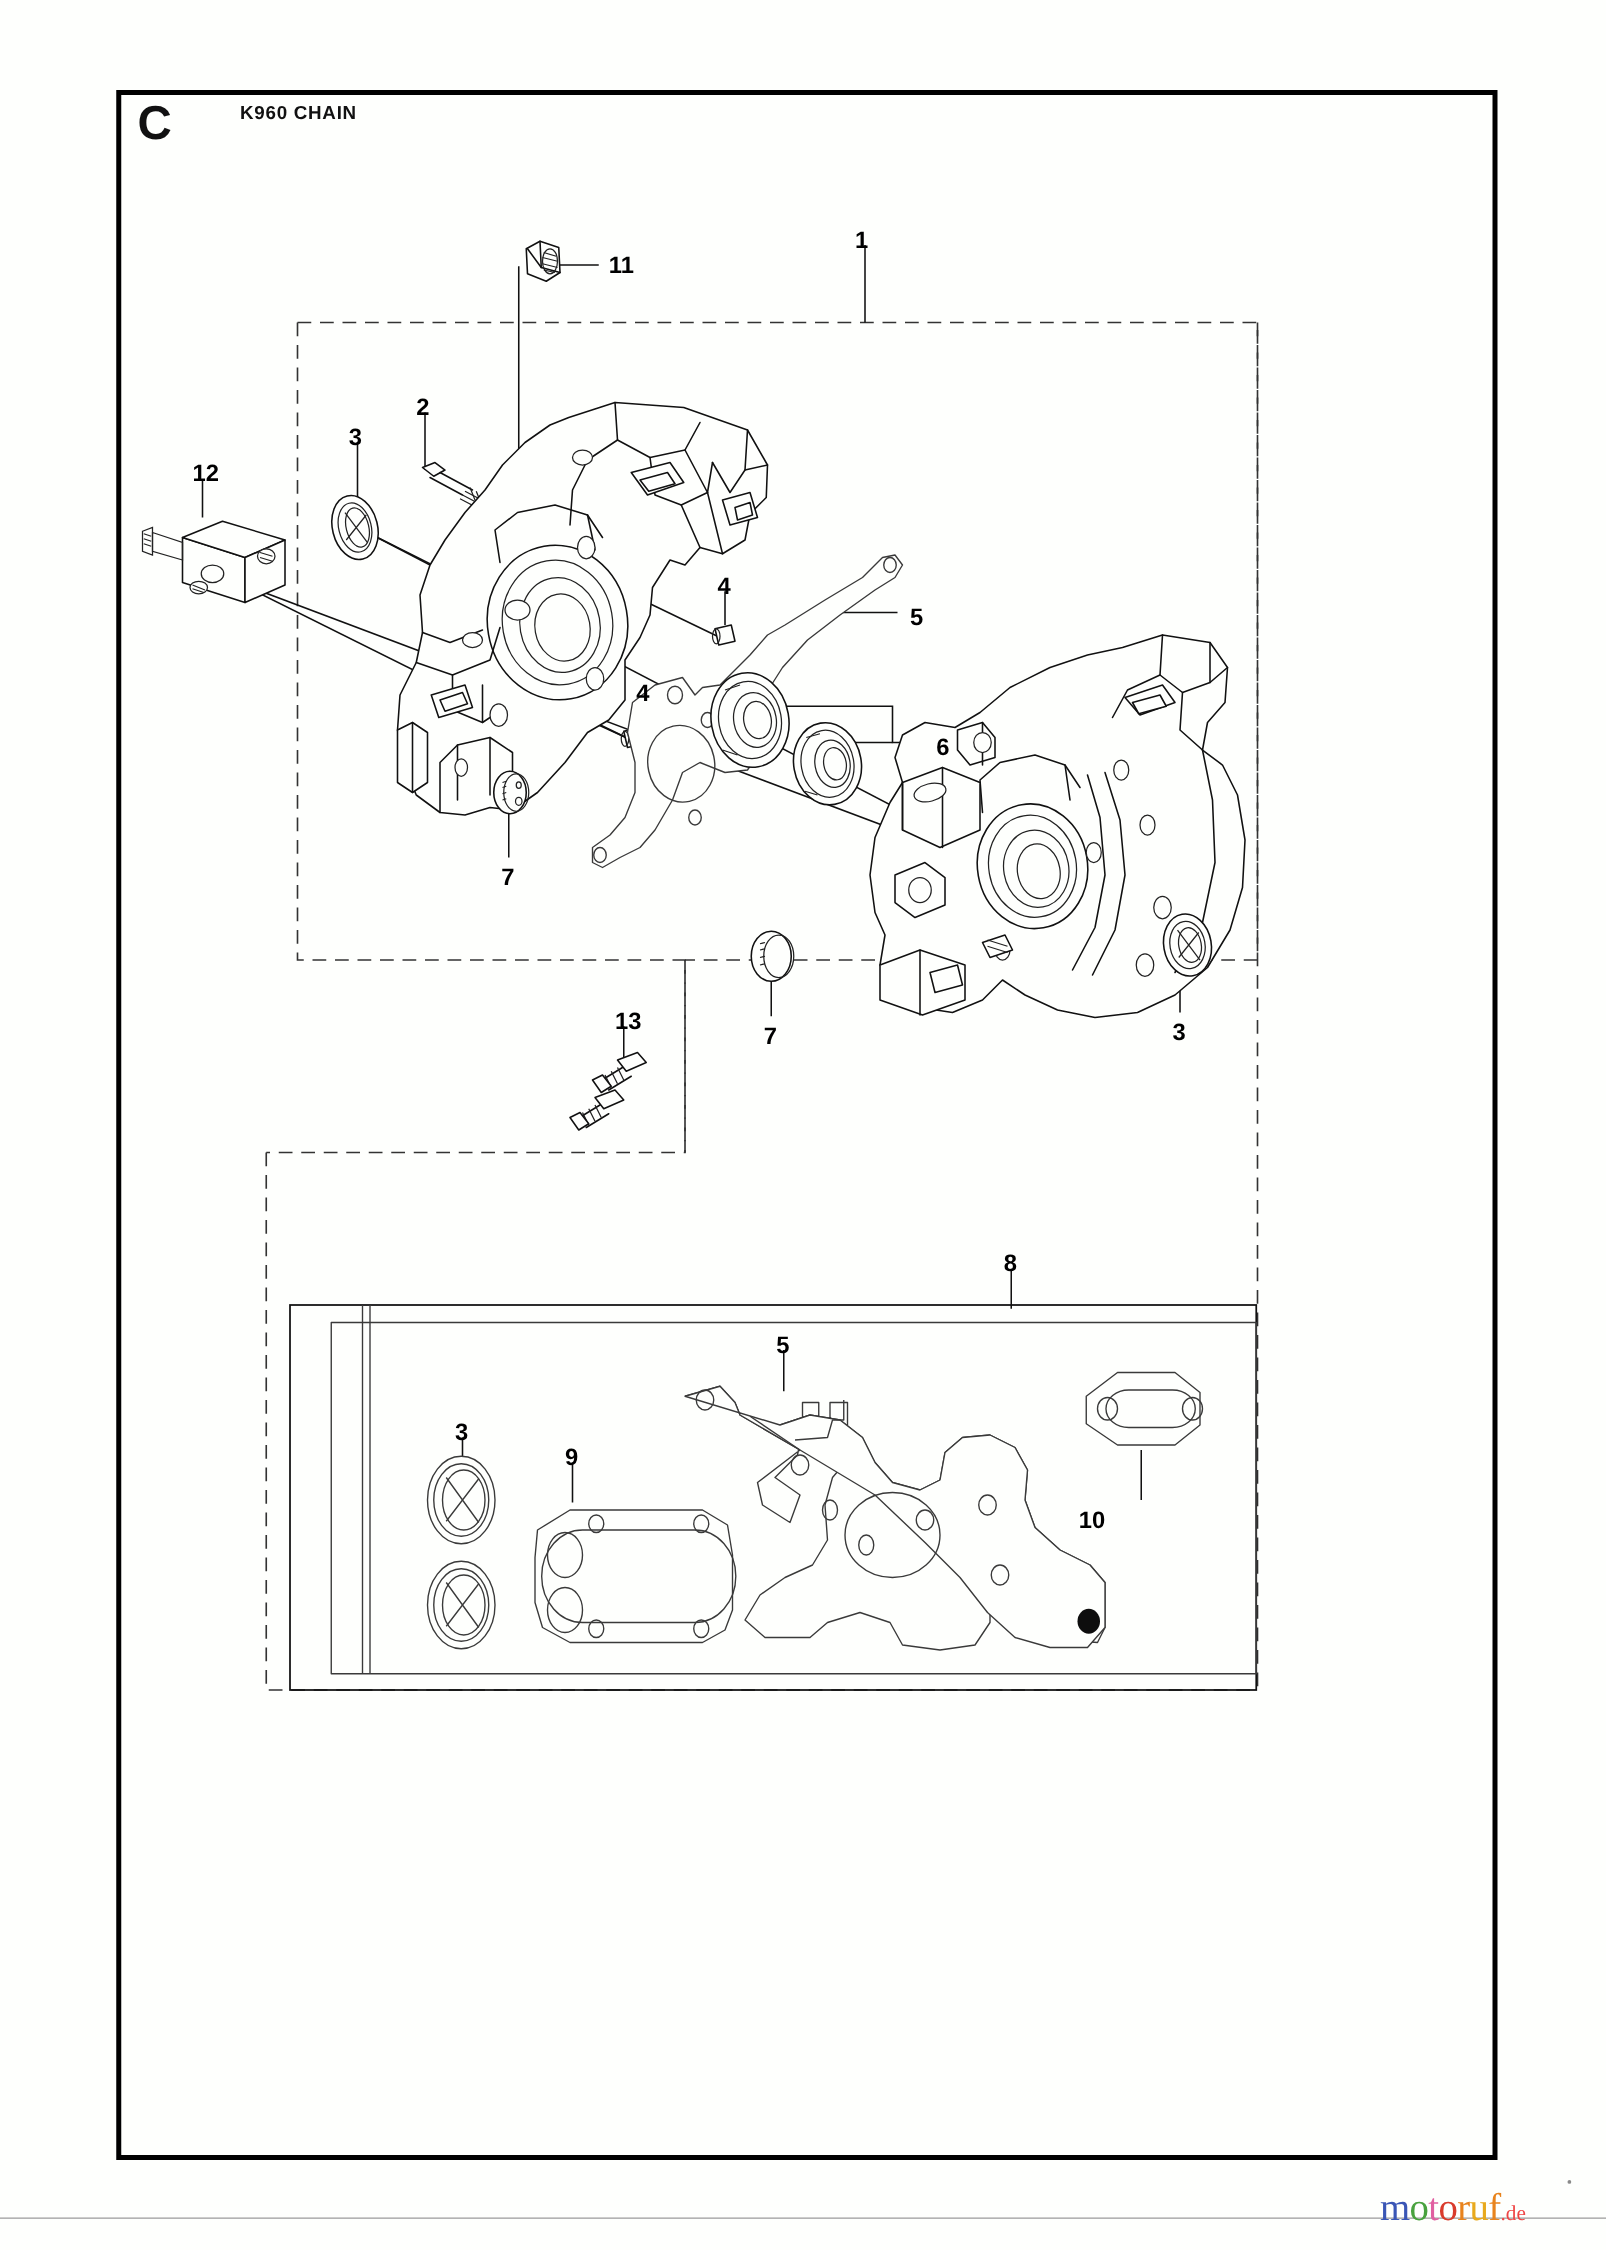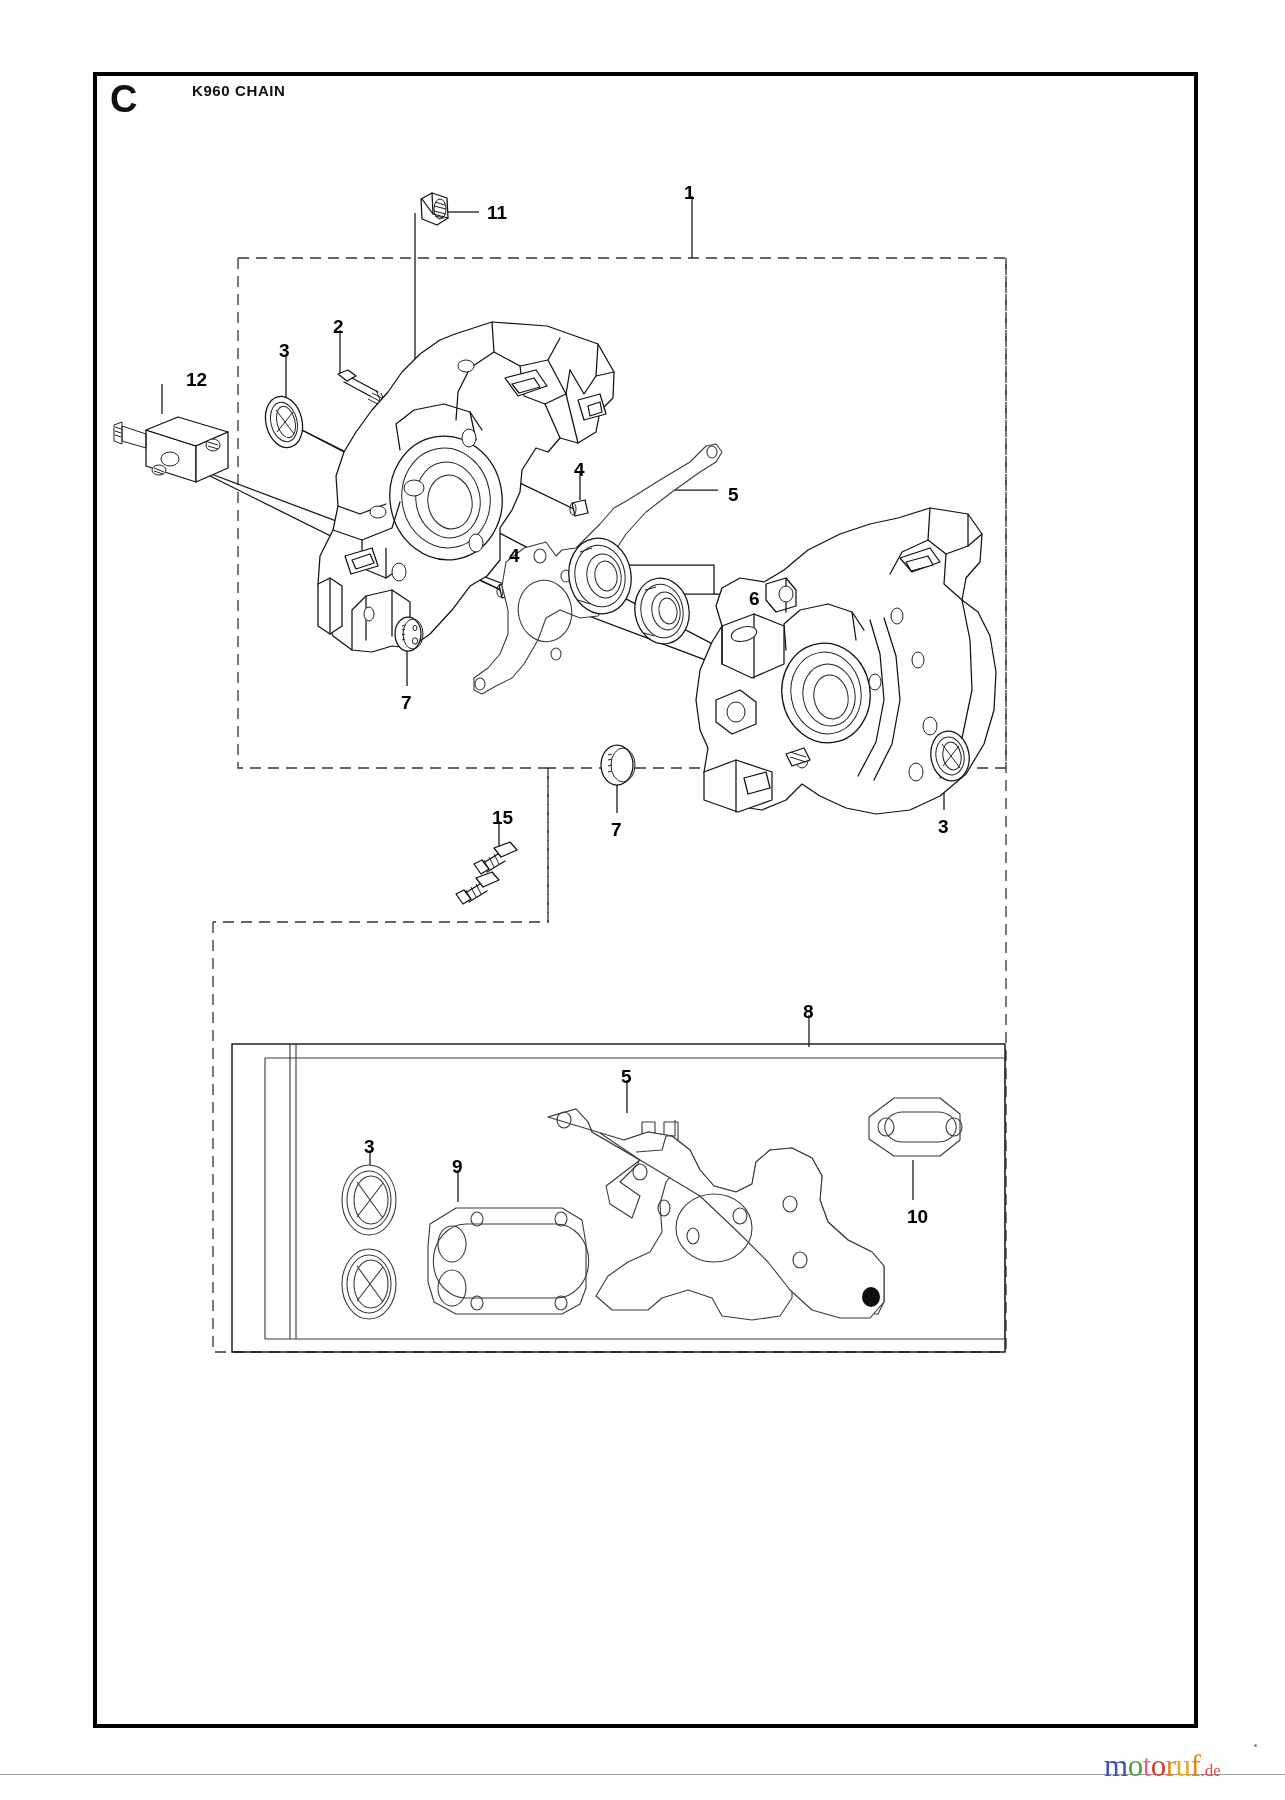--- a/index.html
+++ b/index.html
@@ -376,33 +376,33 @@
       <ellipse class="gk" cx="954" cy="1127" rx="8" ry="9"></ellipse>
     </g>
 
   </svg>
 
   <div id="callout-layer">
       <div class="callout" style="left: 487px; top: 203px;">11</div>
       <div class="callout" style="left: 684px; top: 183px;">1</div>
       <div class="callout" style="left: 333px; top: 317px;">2</div>
       <div class="callout" style="left: 279px; top: 341px;">3</div>
-      <div class="callout" style="left: 154px; top: 370px; margin-left: 32px;">12</div>
+      <div class="callout" style="left: 154px; top: 370px;">12</div>
       <div class="callout" style="left: 574px; top: 460px;">4</div>
       <div class="callout" style="left: 728px; top: 485px;">5</div>
       <div class="callout" style="left: 509px; top: 546px;">4</div>
       <div class="callout" style="left: 749px; top: 589px;">6</div>
       <div class="callout" style="left: 401px; top: 693px;">7</div>
       <div class="callout" style="left: 611px; top: 820px;">7</div>
       <div class="callout" style="left: 938px; top: 817px;">3</div>
-      <div class="callout" style="left: 492px; top: 808px;">15</div>
+      <div class="callout" style="left: 492px; top: 808px;">13</div>
       <div class="callout" style="left: 803px; top: 1002px;">8</div>
       <div class="callout" style="left: 621px; top: 1067px;">5</div>
       <div class="callout" style="left: 364px; top: 1137px;">3</div>
       <div class="callout" style="left: 452px; top: 1157px;">9</div>
-      <div class="callout" style="left: 907px; top: 1207px;">10</div>
+      <div class="callout" style="left: 863px; top: 1207px;">10</div>
     </div>
 
   <div id="wm-rule"></div>
   <div id="watermark"><span class="c" style="color: rgb(58, 86, 181);">m</span><span class="c" style="color: rgb(73, 162, 62);">o</span><span class="c" style="color: rgb(224, 95, 160);">t</span><span class="c" style="color: rgb(217, 59, 43);">o</span><span class="c" style="color: rgb(232, 131, 28);">r</span><span class="c" style="color: rgb(232, 169, 28);">u</span><span class="c" style="color: rgb(232, 131, 28);">f</span><span class="de">.de</span></div>
   <div id="wm-dot"></div>
 
 </div>
 
 </body></html>

